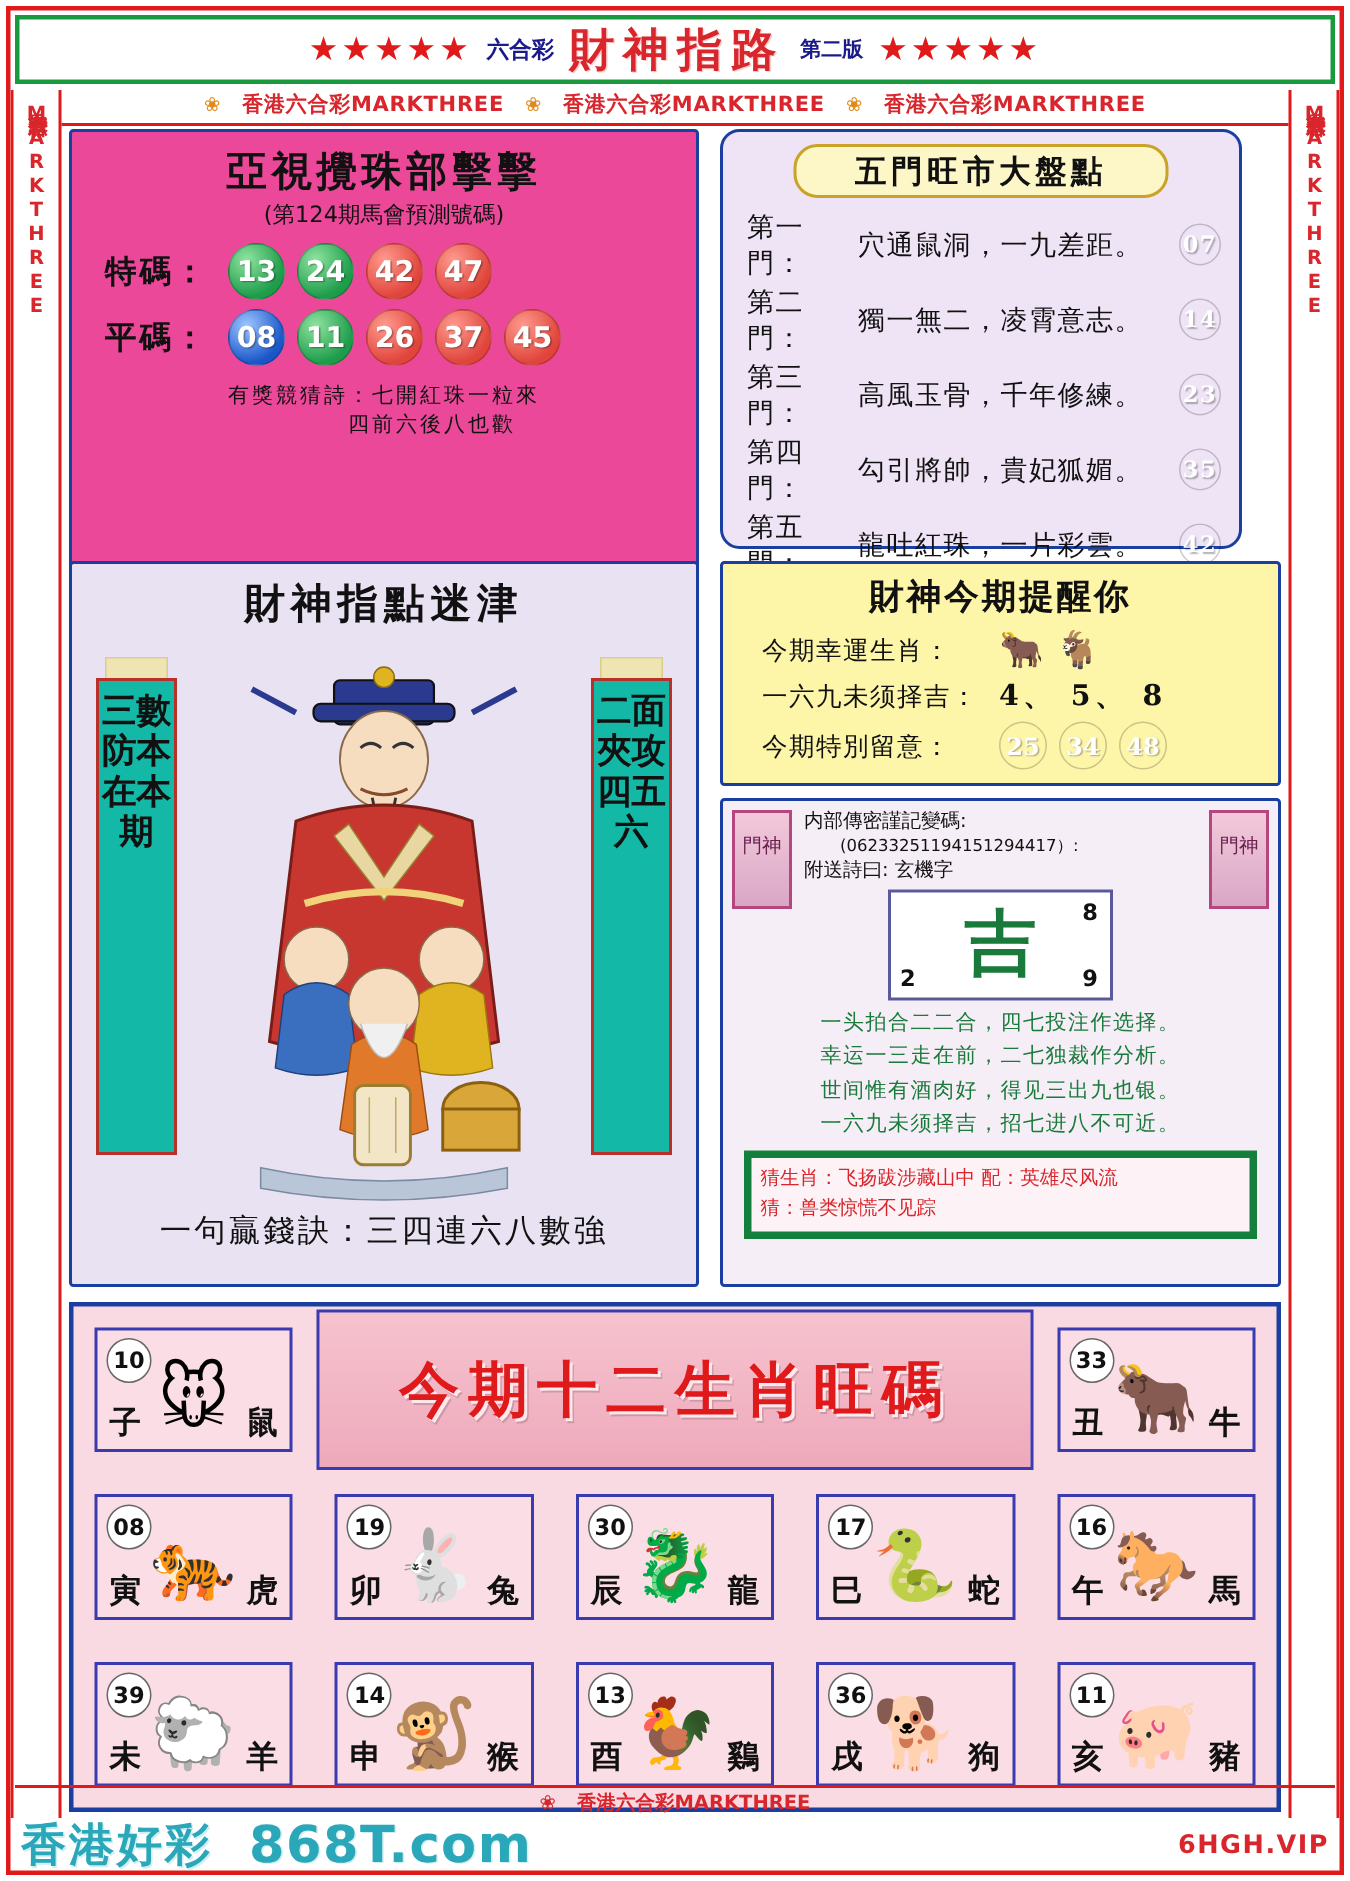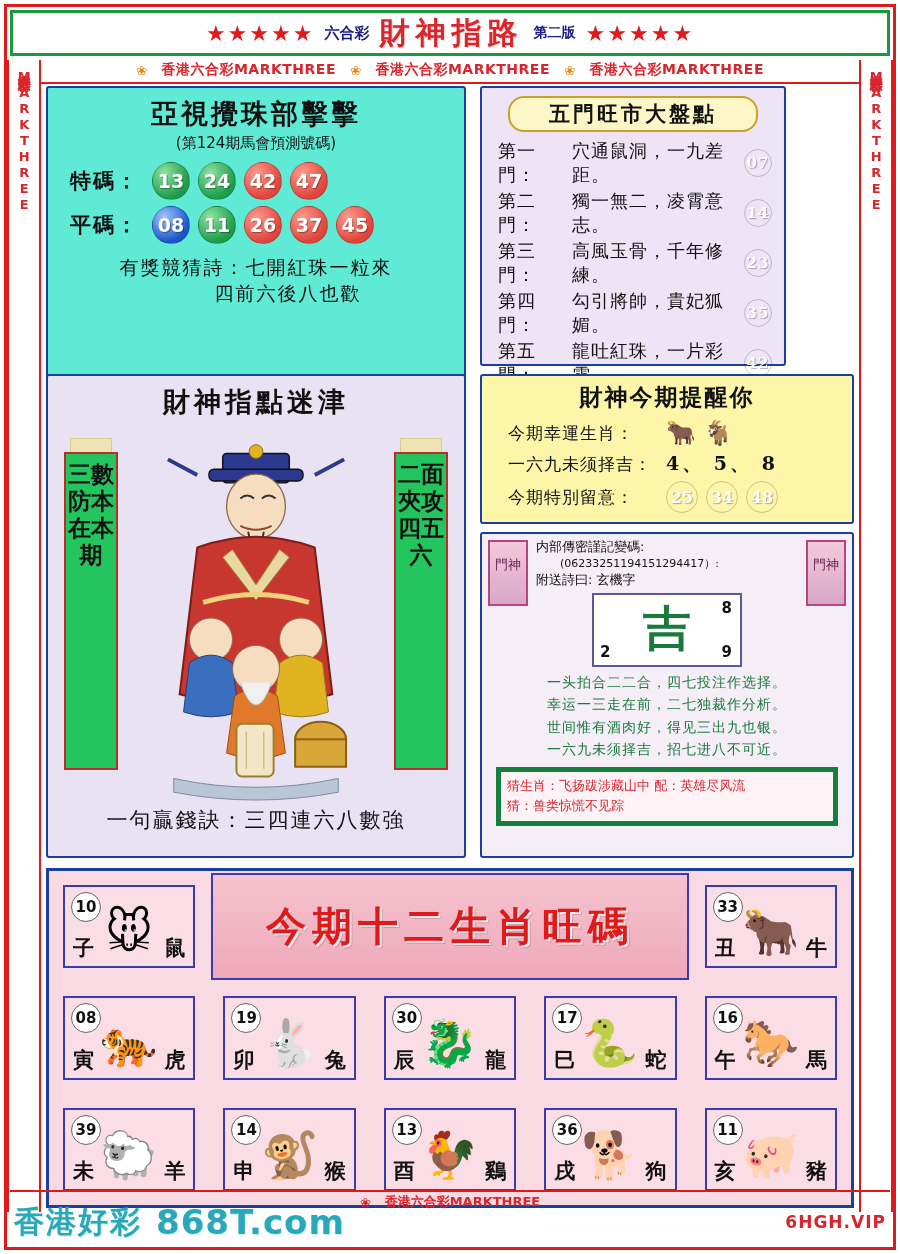--- a/index.html
+++ b/index.html
@@ -96,21 +96,21 @@
     position: absolute;
     left: 46px; right: 46px; top: 86px; bottom: 60px;
   }
 
   
   .panel { position: absolute; }
 
   
   .p-predict {
     left: 0; top: 0; width: 420px; height: 302px;
-    background: #5eead4;
+    background: #ec4899;
     border: 2px solid #1a3fa0;
     border-radius: 3px;
   }
   .p-predict h2 {
     margin: 8px 0 2px;
     text-align: center;
     font-size: 27px;
     color: #111;
     font-family: "DejaVu Serif", "Liberation Serif", serif;
     letter-spacing: 3px;
@@ -146,34 +146,34 @@
     color: #ffffff;
     text-shadow: 1px 1px 1px rgba(0,0,0,.35);
     border: 1px solid rgba(0,0,0,.18);
   }
   .ball.red  { background: radial-gradient(circle at 32% 28%, #ff9a8e, #e0443b 70%); }
   .ball.green{ background: radial-gradient(circle at 32% 28%, #8fe3a0, #1d9c4a 70%); }
   .ball.blue { background: radial-gradient(circle at 32% 28%, #9ec6ff, #1a56c8 70%); }
   .poem {
     margin-top: 8px;
     text-align: center;
-    font-size: 19px;
+    font-size: 14px;
     color: #111;
     letter-spacing: 2px;
     font-family: "DejaVu Serif", "Liberation Serif", serif;
     line-height: 1.35;
   }
   .poem .indent { display: block; padding-left: 64px; }
 
   
   .p-gates {
-    left: 434px; top: 0; width: 306px; height: 280px;
+    left: 434px; top: 0; width: 348px; height: 280px;
     background: #efe4f6;
     border: 2px solid #1a3fa0;
-    border-radius: 3px;
+    border-radius: 13px;
   }
   .gates-title {
     margin: 8px auto 6px;
     width: 250px;
     background: #fdf7c8;
     border: 2px solid #c9a227;
     border-radius: 16px;
     text-align: center;
     font-size: 21px;
     font-weight: bold;
@@ -223,21 +223,21 @@
     font-size: 27px;
     color: #111;
     letter-spacing: 4px;
     font-family: "DejaVu Serif", "Liberation Serif", serif;
   }
   .god-body { position: relative; height: 382px; }
   .vert-box {
     position: absolute;
     top: 28px;
     width: 54px;
-    background: #22c55e;
+    background: #14b8a6;
     border: 2px solid #b9302b;
     text-align: center;
     padding: 6px 2px;
     color: #111;
     font-size: 23px;
     font-weight: bold;
     line-height: 1.18;
     font-family: "DejaVu Serif", "Liberation Serif", serif;
   }
   .vert-box.left { left: 16px; height: 318px; }
@@ -436,24 +436,24 @@
     font-size: 13px;
     font-weight: bold;
     display: flex;
     align-items: center;
     justify-content: center;
     gap: 14px;
   }
   .footer {
     position: absolute;
     left: 0; right: 0; bottom: 0;
-    height: 64px;
-    display: flex;
-    align-items: center;
-    gap: 14px;
+    height: 48px;
+    display: flex;
+    align-items: center;
+    gap: 24px;
     padding: 0 14px;
   }
   .footer .brand-cn {
     font-size: 30px;
     font-weight: bold;
     color: #2aa7b8;
     font-family: "DejaVu Serif", "Liberation Serif", serif;
     letter-spacing: 2px;
     text-shadow: 1px 1px 0 #cfeff3;
   }

